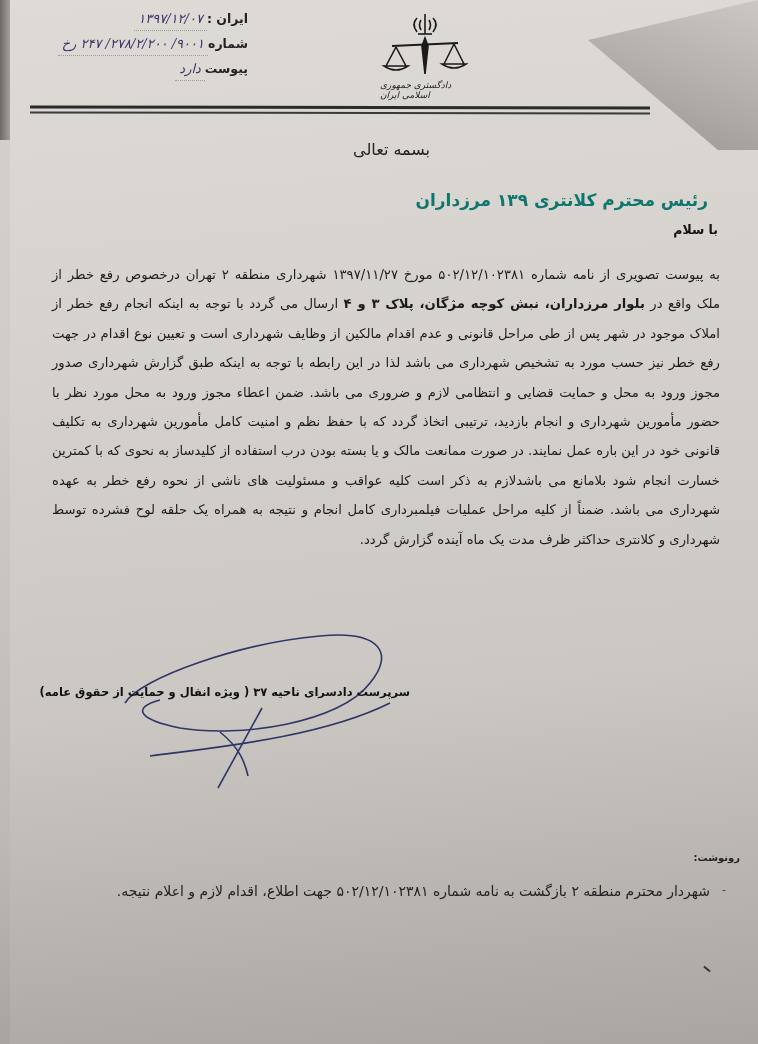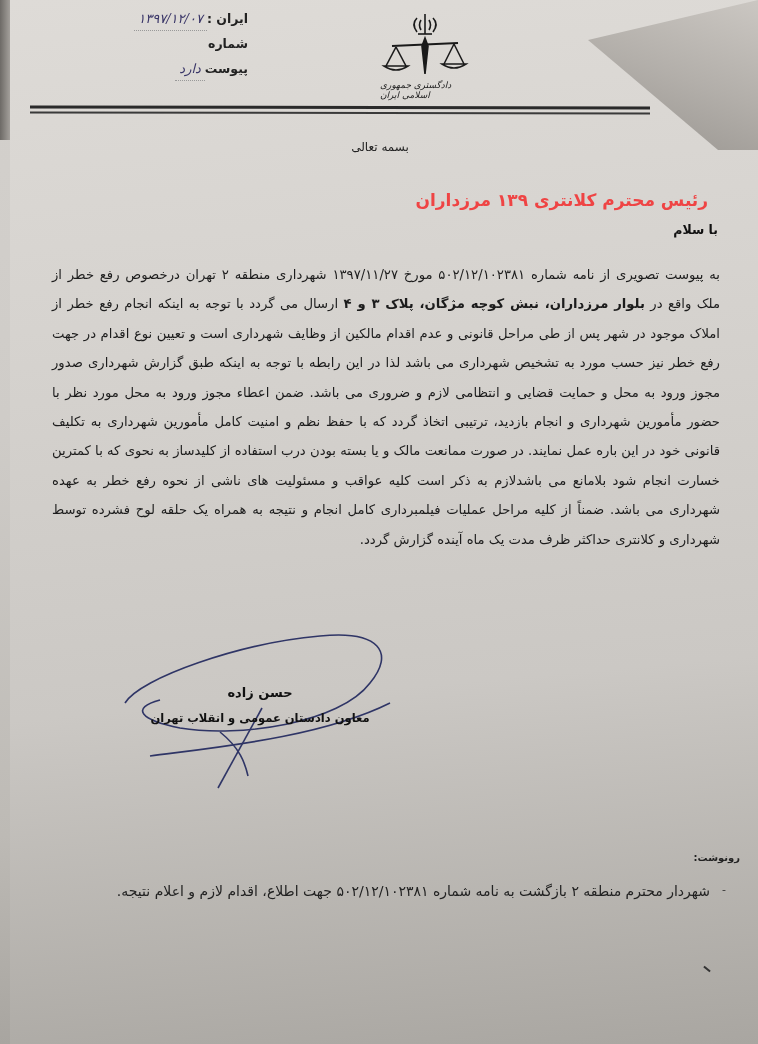--- a/index.html
+++ b/index.html
@@ -27,22 +27,22 @@
 
   .meta { position:absolute; right:510px; width:230px; top:6px; direction:rtl; font-size:12.5px; color:#222; font-weight:bold; }
   .meta-row { height:25px; line-height:25px; white-space:nowrap; display:flex; }
   .meta-label { }
   .meta-val { font-family:"DejaVu Serif", serif; color:#3a3668; font-weight:normal; font-style:italic; font-size:13px; border-bottom:1px dotted #999; padding:0 4px;}
 
   .emblem { position:absolute; left:380px; top:10px; width:90px; height:90px; direction:rtl; }
   .emblem svg { position:absolute; left:0; top:0; }
   .emblem-caption { position:absolute; left:0; width:90px; top:70px; text-align:left; font-family:"DejaVu Serif", serif; font-style:italic; font-size:9px; color:#222; }
 
-  .invocation { position:absolute; left:330px; width:100px; top:140px; text-align:center; direction:rtl; font-size:12px; color:#222; }
-  .addressee { position:absolute; right:50px; top:190px; direction:rtl; font-size:17px; font-weight:bold; color:#ef4444; }
+  .invocation { position:absolute; left:330px; width:100px; top:140px; text-align:right; direction:rtl; font-size:16px; color:#222; }
+  .addressee { position:absolute; right:50px; top:190px; direction:rtl; font-size:17px; font-weight:bold; color:#0f766e; }
   .greeting { position:absolute; right:40px; top:222px; direction:rtl; font-size:12.5px; font-weight:bold; color:#111; }
 
   .body-text {
     position:absolute; left:52px; width:668px; top:260px; direction:rtl; text-align:justify; text-align-last:right;
     font-size:13.2px; line-height:29.4px; color:#1c1c1c;
   }
   .body-text b { font-weight:bold; }
 
   .sig { position:absolute; left:110px; width:300px; top:680px; direction:rtl; text-align:center; color:#111; font-weight:bold; }
   .sig-name { font-size:13px; height:26px; line-height:26px; }
@@ -67,20 +67,21 @@
 <div class="rule1"></div>
 <div class="rule2"></div>
 
 <div class="meta">
   <div class="meta-row">
     <span class="meta-label">ایران :</span>
     <span class="meta-val">۱۳۹۷/۱۲/۰۷</span>
   </div>
   <div class="meta-row">
     <span class="meta-label">شماره</span>
+    <span class="meta-val">۹۰۰۱/ ۲۷۸/۲/۲۰۰/ ۲۴۷ رخ</span>
   </div>
   <div class="meta-row">
     <span class="meta-label">پیوست</span>
     <span class="meta-val">دارد</span>
   </div>
 </div>
 
 <div class="emblem">
   <svg width="90" height="72" viewBox="0 0 90 72">
     <g fill="none" stroke="#1a1a1a" stroke-width="1.6">
@@ -109,21 +110,20 @@
 <svg class="signature-scribble" width="300" height="170" viewBox="0 0 300 170">
   <g fill="none" stroke="#2f3566" stroke-width="1.6">
     <path d="M5 75 C 20 50, 120 15, 200 8 C 260 2, 275 25, 250 55 C 220 95, 120 110, 60 100 C 20 92, 10 80, 40 72"></path>
     <path d="M30 128 C 90 120, 200 110, 270 75"></path>
     <path d="M142 80 L 98 160"></path>
     <path d="M100 104 C 120 120, 125 135, 128 148"></path>
   </g>
 </svg>
 
 <div class="sig">
-  <div class="sig-name">حسن زاده</div>
-  <div class="sig-title">معاون دادستان عمومی و انقلاب تهران</div>
+  <div class="sig-sub">سرپرست دادسرای ناحیه ۳۷ ( ویژه انفال و حمایت از حقوق عامه)</div>
 </div>
 
 <div class="cc-label">رونوشت:</div>
 <div class="cc-dash">-</div>
 <div class="cc-line">شهردار محترم منطقه ۲ بازگشت به نامه شماره ۵۰۲/۱۲/۱۰۲۳۸۱ جهت اطلاع، اقدام لازم و اعلام نتیجه.</div>
 
 <div class="speck"></div>
 
 </body></html>

